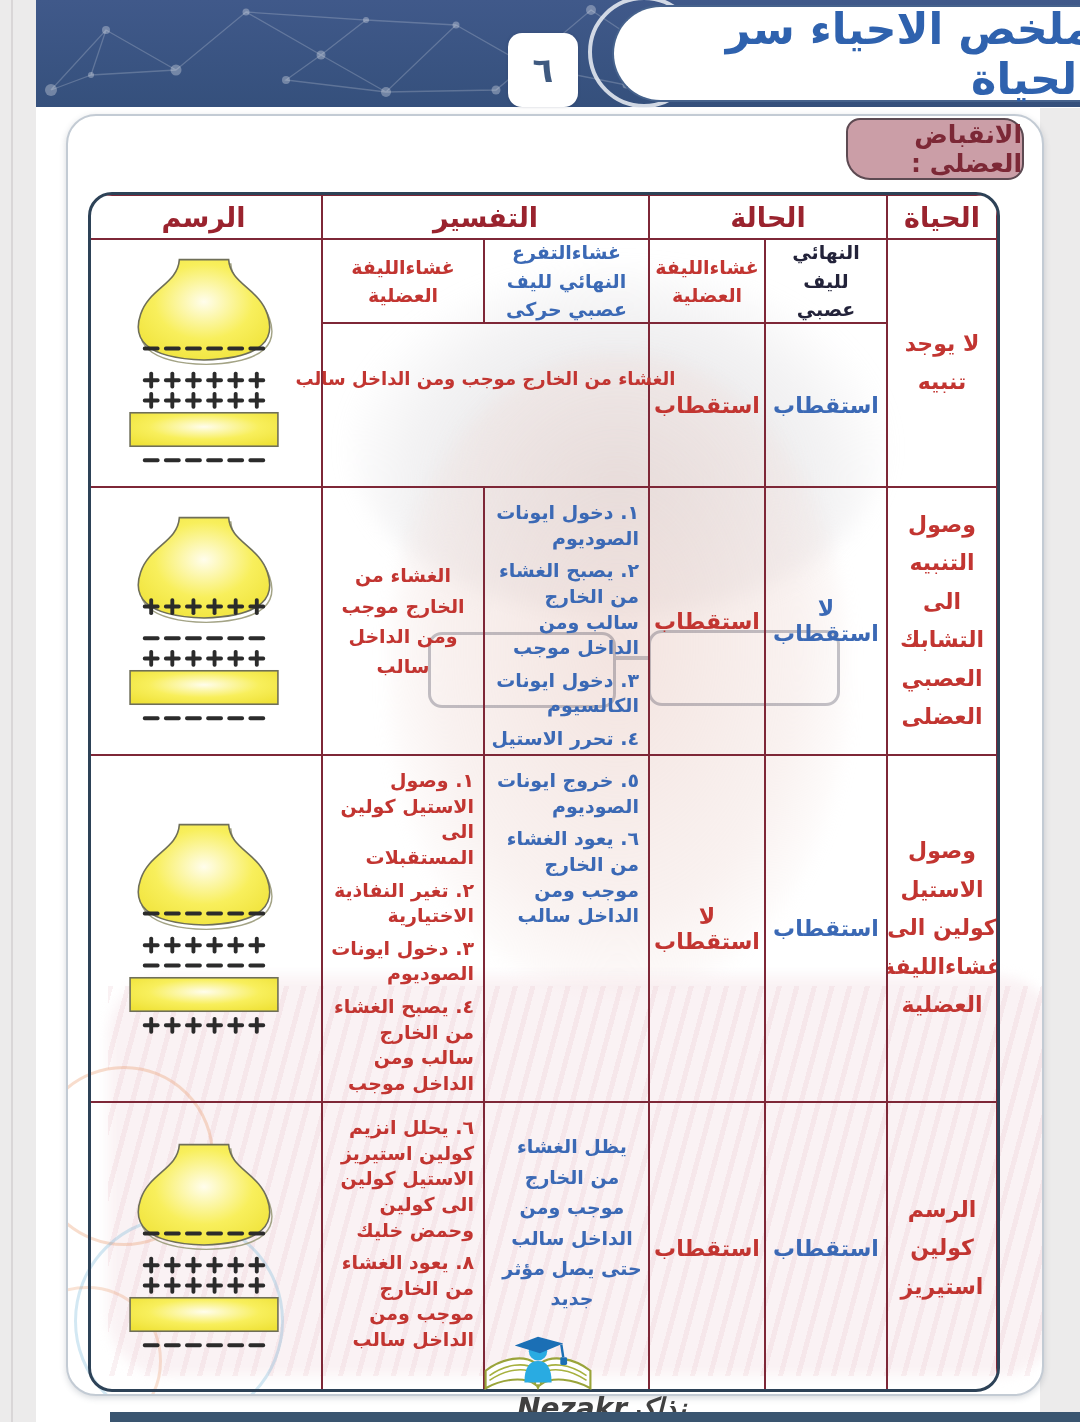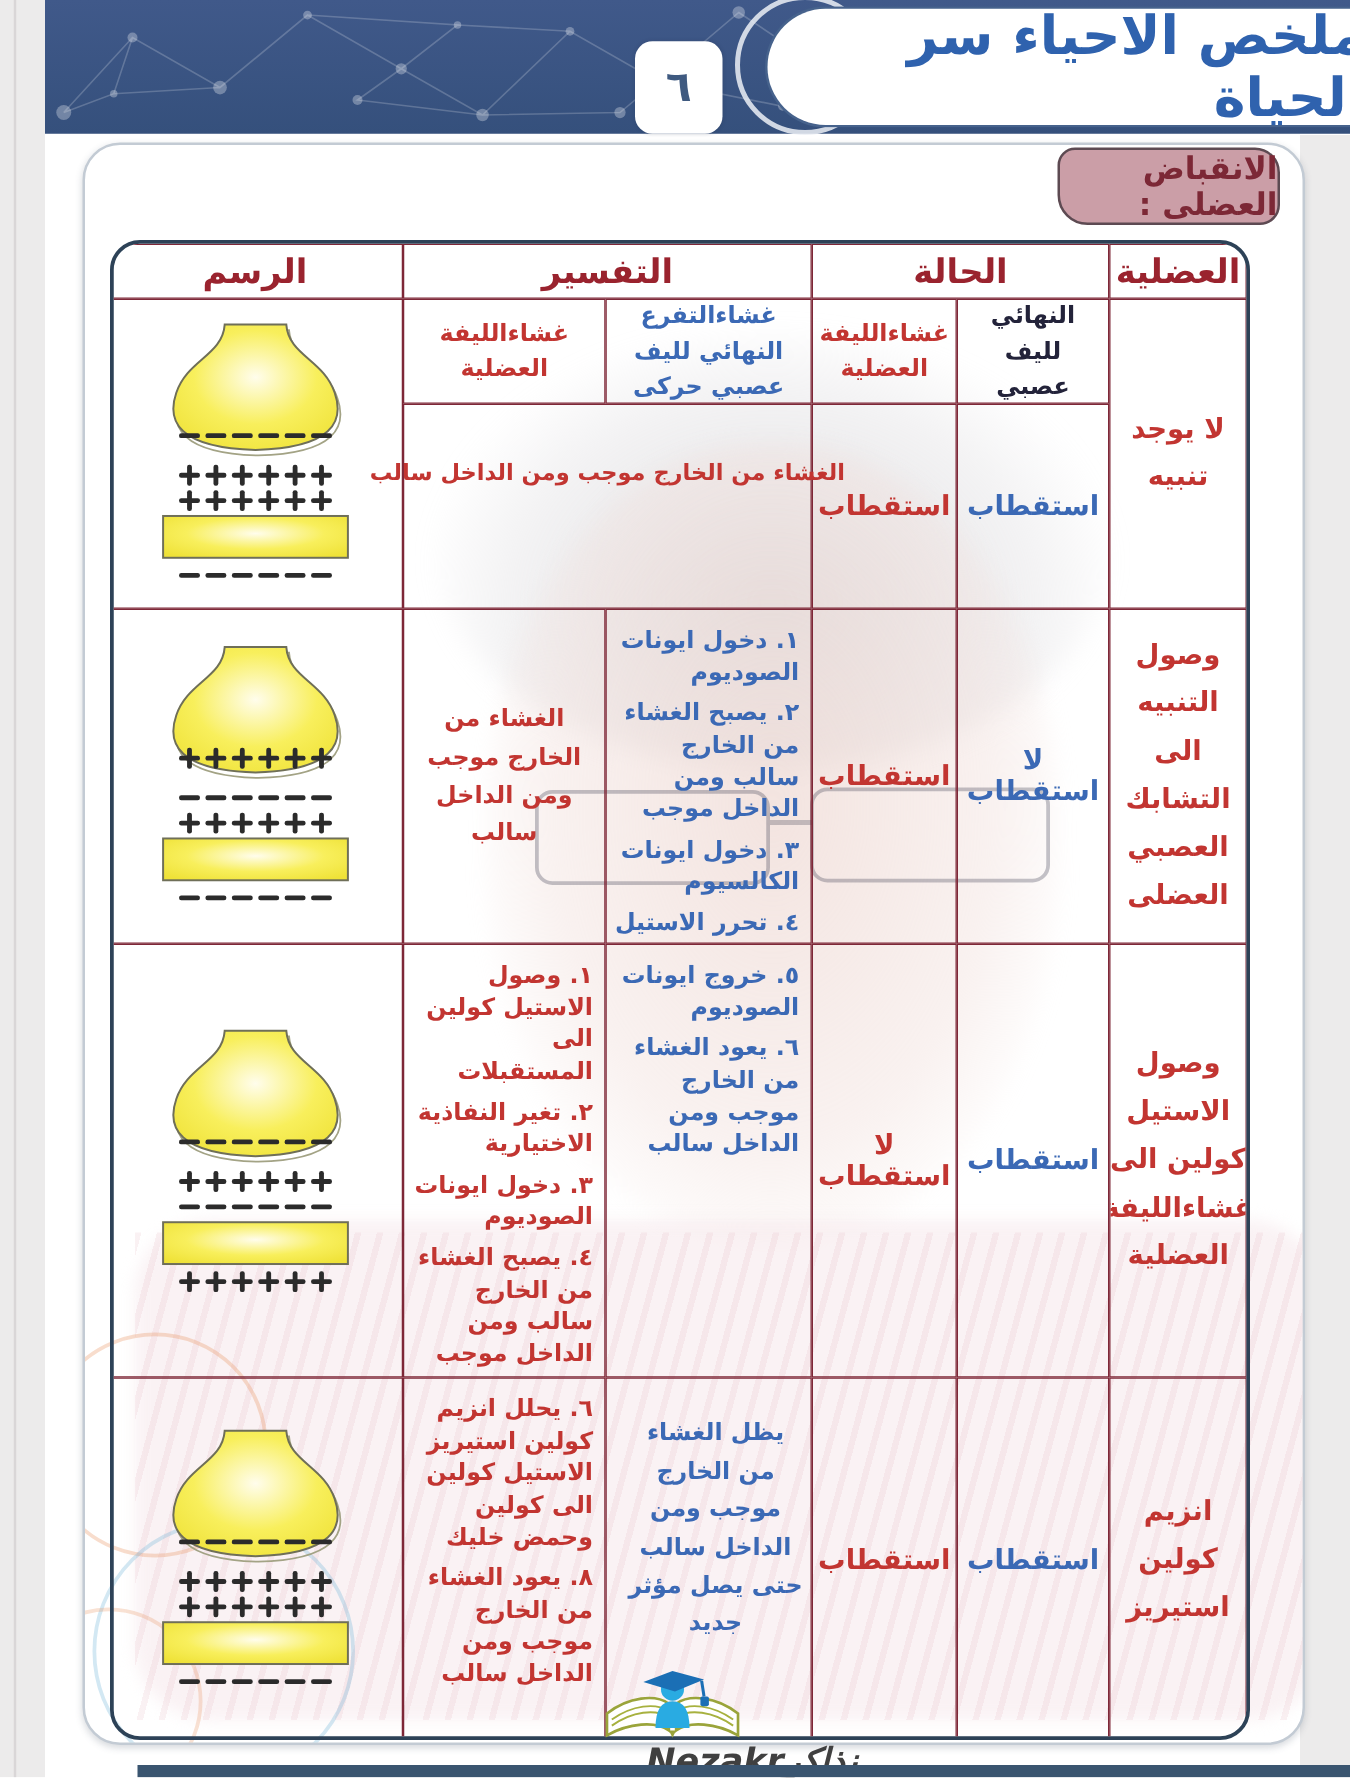--- a/index.html
+++ b/index.html
@@ -136,21 +136,21 @@
       <div class="lens l"></div>
       <div class="lens r"></div>
       <div class="bridge"></div>
       <div class="circ c1"></div>
       <div class="circ c2"></div>
       <div class="circ c3"></div>
     </div>
 
     <div class="tbl">
 
-      <div class="cell hd" style="grid-area:1/1/2/2">العضلية</div>
+      <div class="cell hd" style="grid-area:1/1/2/2">الحياة</div>
       <div class="cell hd" style="grid-area:1/4/2/6">التفسير</div>
       <div class="cell hd" style="grid-area:1/2/2/4">الحالة</div>
       <div class="cell hd" style="grid-area:1/6/2/7">الرسم</div>
 
       <div class="cell stim red" style="grid-area:2/1/4/2">لا يوجد تنبيه</div>
       <div class="cell sub blk" style="grid-area:2/2/3/3">غشاءالتفرع النهائي لليف عصبي حركى</div>
       <div class="cell sub red" style="grid-area:2/3/3/4">غشاءالليفة العضلية</div>
       <div class="cell sub blue" style="grid-area:2/4/3/5">غشاءالتفرع النهائي لليف عصبي حركى</div>
       <div class="cell sub red" style="grid-area:2/5/3/6">غشاءالليفة العضلية</div>
       <div class="cell fig-wrap" style="grid-area:2/6/4/7">
@@ -327,21 +327,21 @@
             <rect x="85.8" y="222.5" width="4.4" height="19" rx="2" fill="#2b2b2b"></rect>
             <rect x="102.5" y="229.8" width="19" height="4.4" rx="2" fill="#2b2b2b"></rect>
             <rect x="109.8" y="222.5" width="4.4" height="19" rx="2" fill="#2b2b2b"></rect>
             <rect x="126.5" y="229.8" width="19" height="4.4" rx="2" fill="#2b2b2b"></rect>
             <rect x="133.8" y="222.5" width="4.4" height="19" rx="2" fill="#2b2b2b"></rect>
             <rect x="150.5" y="229.8" width="19" height="4.4" rx="2" fill="#2b2b2b"></rect>
             <rect x="157.8" y="222.5" width="4.4" height="19" rx="2" fill="#2b2b2b"></rect>
   </svg>
         </div>
 
-      <div class="cell stim red" style="grid-area:6/1/7/2">انزيم كولين استيريز</div>
+      <div class="cell stim red" style="grid-area:6/1/7/2">الرسم كولين استيريز</div>
       <div class="cell state blue" style="grid-area:6/2/7/3">استقطاب</div>
       <div class="cell state red" style="grid-area:6/3/7/4">استقطاب</div>
       <div class="cell midtext blue low" style="grid-area:6/4/7/5">يظل الغشاء من الخارج موجب ومن الداخل سالب حتى يصل مؤثر جديد</div>
       <div class="cell list red" style="grid-area:6/5/7/6">
           <div class="li">٦. يحلل انزيم كولين استيريز الاستيل كولين الى كولين وحمض خليك</div>
           <div class="li">٨. يعود الغشاء من الخارج موجب ومن الداخل سالب</div>
         </div>
       <div class="cell fig-wrap" style="grid-area:6/6/7/7">
           <svg viewBox="0 0 200 244" width="176" height="215">
     <defs>

